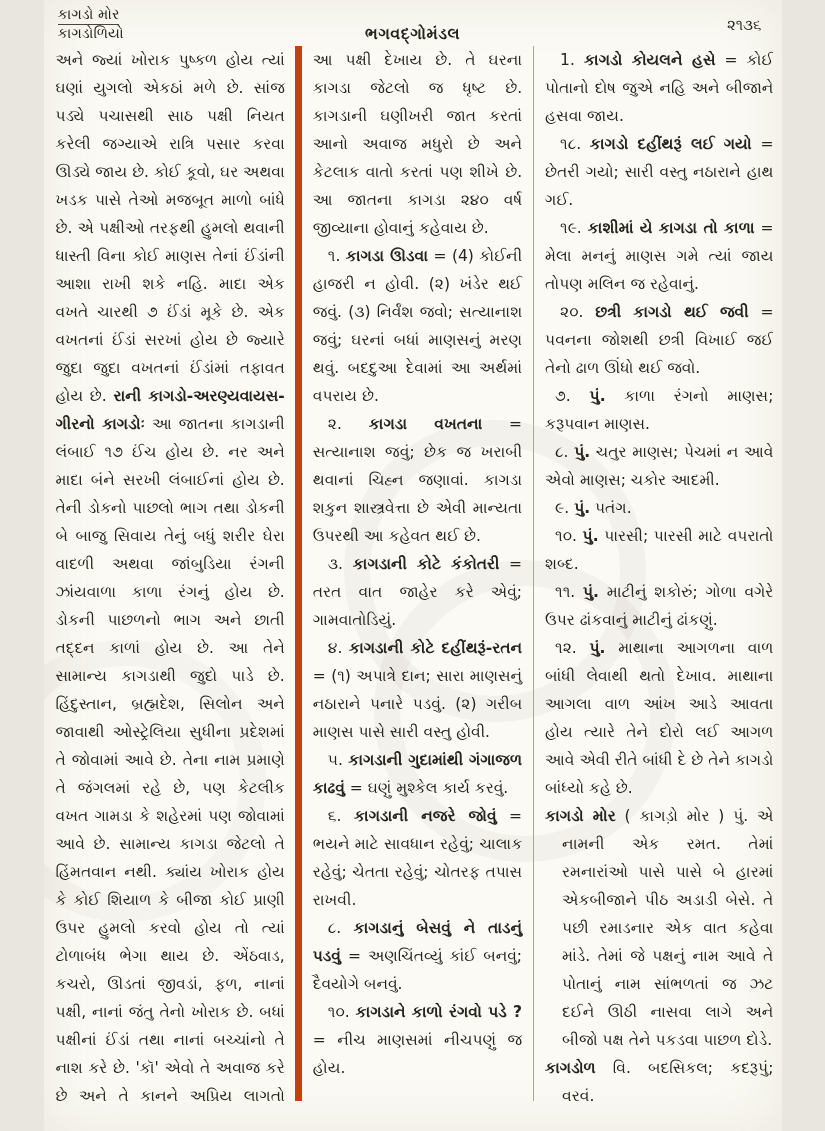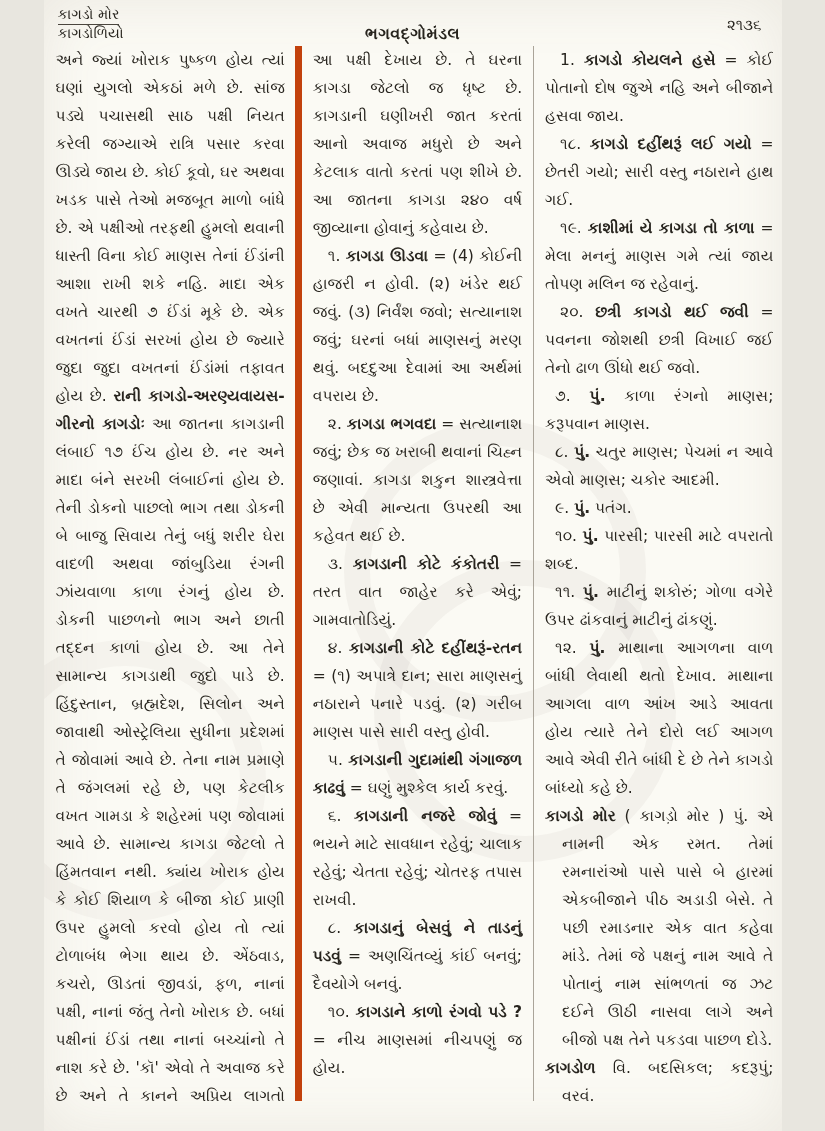--- a/index.html
+++ b/index.html
@@ -59,21 +59,21 @@
   <div class="hdr-title">ભગવદ્ગોમંડલ</div>
   <div class="hdr-pageno">૨૧૩૬</div>
 
   <div class="cols">
     <div class="col c1">
         <p class="para flow"><span>અને જ્યાં ખોરાક પુષ્કળ હોય ત્યાં ઘણાં યુગલો એકઠાં મળે છે. સાંજ પડ્યે પચાસથી સાઠ પક્ષી નિયત કરેલી જગ્યાએ રાત્રિ પસાર કરવા ઊડ્યે જાય છે. કોઈ કૂવો, ઘર અથવા ખડક પાસે તેઓ મજબૂત માળો બાંધે છે. એ પક્ષીઓ તરફથી હુમલો થવાની ધાસ્તી વિના કોઈ માણસ તેનાં ઈંડાંની આશા રાખી શકે નહિ. માદા એક વખતે ચારથી ૭ ઈંડાં મૂકે છે. એક વખતનાં ઈંડાં સરખાં હોય છે જ્યારે જુદા જુદા વખતનાં ઈંડાંમાં તફાવત હોય છે. </span><span class="bold">રાની કાગડો-અરણ્યવાયસ-ગીરનો કાગડોઃ</span><span> આ જાતના કાગડાની લંબાઈ ૧૭ ઈંચ હોય છે. નર અને માદા બંને સરખી લંબાઈનાં હોય છે. તેની ડોકનો પાછલો ભાગ તથા ડોકની બે બાજુ સિવાય તેનું બધું શરીર ઘેરા વાદળી અથવા જાંબુડિયા રંગની ઝાંયવાળા કાળા રંગનું હોય છે. ડોકની પાછળનો ભાગ અને છાતી તદ્દન કાળાં હોય છે. આ તેને સામાન્ય કાગડાથી જુદો પાડે છે. હિંદુસ્તાન, બ્રહ્મદેશ, સિલોન અને જાવાથી ઓસ્ટ્રેલિયા સુધીના પ્રદેશમાં તે જોવામાં આવે છે. તેના નામ પ્રમાણે તે જંગલમાં રહે છે, પણ કેટલીક વખત ગામડા કે શહેરમાં પણ જોવામાં આવે છે. સામાન્ય કાગડા જેટલો તે હિંમતવાન નથી. ક્યાંય ખોરાક હોય કે કોઈ શિયાળ કે બીજા કોઈ પ્રાણી ઉપર હુમલો કરવો હોય તો ત્યાં ટોળાબંધ ભેગા થાય છે. એંઠવાડ, કચરો, ઊડતાં જીવડાં, ફળ, નાનાં પક્ષી, નાનાં જંતુ તેનો ખોરાક છે. બધાં પક્ષીનાં ઈંડાં તથા નાનાં બચ્ચાંનો તે નાશ કરે છે. 'કૉ' એવો તે અવાજ કરે છે અને તે કાનને અપ્રિય લાગતો નથી. તેની માદા માર્ચથી મે સુધીમાં ઈંડાં મૂકે છે. ડાળીઓ-ખળાંનો તે સાધારણ ઊંડા પ્યાલા જેવો મોટો માળો બાંધે છે અને તેમાં વાળ, સૂકાં તરણાં, ઊન, નાળિયેરનાં છોતલાં અને એવી બીજી ચીજોનું તેને અસ્તર કરે છે. આ જાતનો કાગડો કોઈ વખતે ચારથી પાંચ પણ કોઈ વખત છ ઈંડાં મૂકે છે. ઈંડાં સાધારણ લંબગોળ અને નાના છેડા તરફ ઘણા અણીદાર હોય છે. </span></p>
       </div>
     <div class="col c2">
         <p class="para flow"><span>આ પક્ષી દેખાય છે. તે ઘરના કાગડા જેટલો જ ધૃષ્ટ છે. કાગડાની ઘણીખરી જાત કરતાં આનો અવાજ મધુરો છે અને કેટલાક વાતો કરતાં પણ શીખે છે. આ જાતના કાગડા ૨૪૦ વર્ષ જીવ્યાના હોવાનું કહેવાય છે.</span></p>
         <p class="para idiom"><span>૧. </span><span class="bold">કાગડા ઊડવા</span><span> = (4) કોઈની હાજરી ન હોવી. (૨) ખંડેર થઈ જવું. (૩) નિર્વંશ જવો; સત્યાનાશ જવું; ઘરનાં બધાં માણસનું મરણ થવું. બદદુઆ દેવામાં આ અર્થમાં વપરાય છે.</span></p>
-        <p class="para idiom"><span>૨. </span><span class="bold">કાગડા ભગવદા</span><span> = સત્યાનાશ જવું; છેક જ ખરાબી થવાનાં ચિહ્ન જણાવાં. કાગડા શકુન શાસ્ત્રવેત્તા છે એવી માન્યતા ઉપરથી આ કહેવત થઈ છે.</span></p>
+        <p class="para idiom"><span>૨. </span><span class="bold">કાગડા વખતના</span><span> = સત્યાનાશ જવું; છેક જ ખરાબી થવાનાં ચિહ્ન જણાવાં. કાગડા શકુન શાસ્ત્રવેત્તા છે એવી માન્યતા ઉપરથી આ કહેવત થઈ છે.</span></p>
         <p class="para idiom"><span>૩. </span><span class="bold">કાગડાની કોટે કંકોતરી</span><span> = તરત વાત જાહેર કરે એવું; ગામવાતોડિયું.</span></p>
         <p class="para idiom"><span>૪. </span><span class="bold">કાગડાની કોટે દહીંથરૂં-રતન</span><span> = (૧) અપાત્રે દાન; સારા માણસનું નઠારાને પનારે પડવું. (૨) ગરીબ માણસ પાસે સારી વસ્તુ હોવી.</span></p>
         <p class="para idiom"><span>૫. </span><span class="bold">કાગડાની ગુદામાંથી ગંગાજળ કાઢવું</span><span> = ઘણું મુશ્કેલ કાર્ય કરવું.</span></p>
         <p class="para idiom"><span>૬. </span><span class="bold">કાગડાની નજરે જોવું</span><span> = ભયને માટે સાવધાન રહેવું; ચાલાક રહેવું; ચેતતા રહેવું; ચોતરફ તપાસ રાખવી.</span></p>
         <p class="para idiom"><span>૮. </span><span class="bold">કાગડાનું બેસવું ને તાડનું પડવું</span><span> = અણચિંતવ્યું કાંઈ બનવું; દૈવયોગે બનવું.</span></p>
         <p class="para idiom"><span>૧૦. </span><span class="bold">કાગડાને કાળો રંગવો પડે ?</span><span> = નીચ માણસમાં નીચપણું જ હોય.</span></p>
       </div>
     <div class="col c3">
         <p class="para idiom"><span>1. </span><span class="bold">કાગડો કોયલને હસે</span><span> = કોઈ પોતાનો દોષ જુએ નહિ અને બીજાને હસવા જાય.</span></p>
         <p class="para idiom"><span>૧૮. </span><span class="bold">કાગડો દહીંથરૂં લઈ ગયો</span><span> = છેતરી ગયો; સારી વસ્તુ નઠારાને હાથ ગઈ.</span></p>

